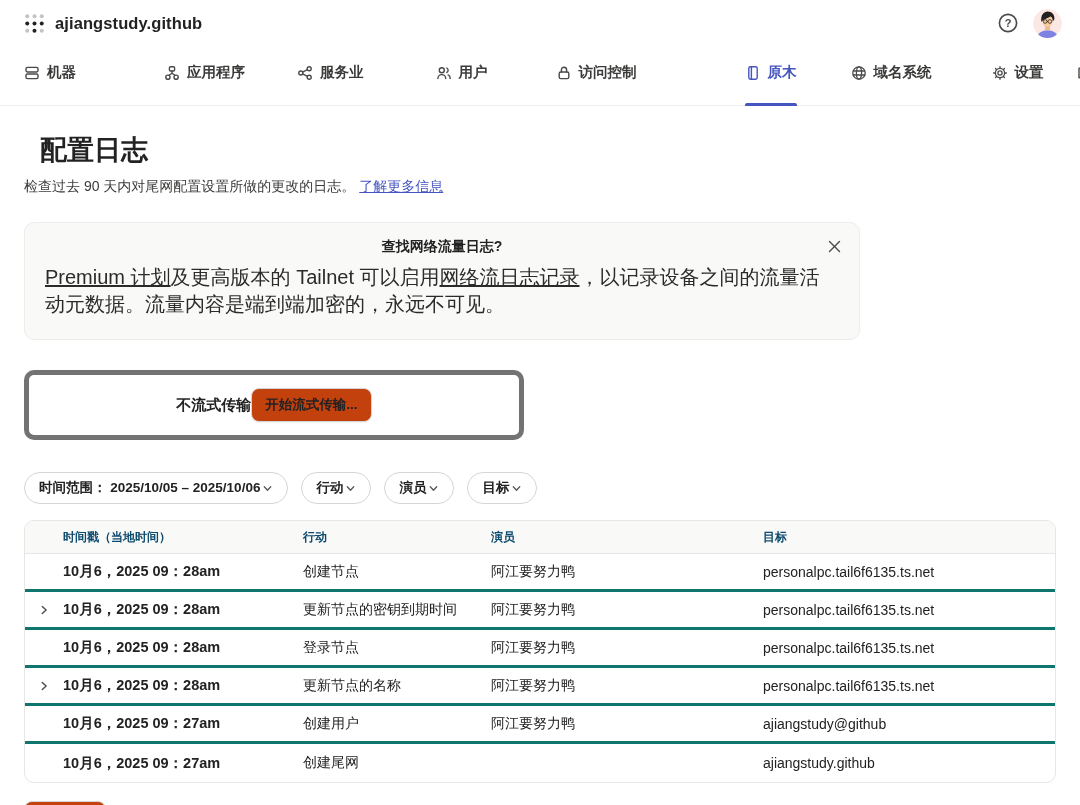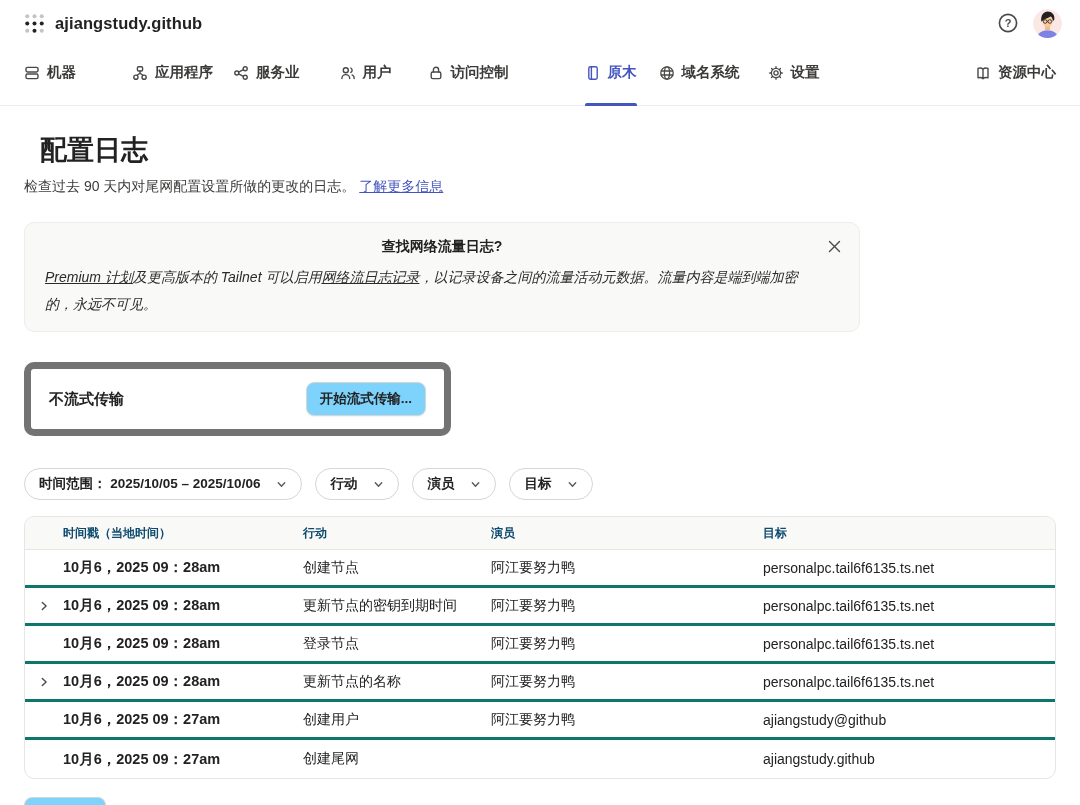--- a/index.html
+++ b/index.html
@@ -14,21 +14,21 @@
 
   
   .topbar { height:40px; display:flex; align-items:center; justify-content:space-between; padding:6px 18px 0 24px; }
   .brand { display:flex; align-items:center; gap:10px; cursor:pointer; }
   .brand-name { font-size:16.5px; font-weight:700; letter-spacing:.1px; }
   .topbar-right { display:flex; align-items:center; gap:14px; }
   .help-btn { background:none; border:none; padding:0; cursor:pointer; }
   .avatar { width:29px; height:29px; border-radius:50%; overflow:hidden; cursor:pointer; }
 
   
-  .mainnav { display:flex; align-items:stretch; height:66px; padding:0 24px; border-bottom:1px solid #eeedec; }
+  .mainnav { display:flex; align-items:stretch; height:66px; padding:0 24px; border-bottom:1px solid #eeedec;gap:32px; }
   .nav-item { display:flex; align-items:center; gap:7px; font-size:14.5px; font-weight:600;
     color:#3c3b3a; cursor:pointer; position:relative; white-space:nowrap; }
   .nav-item .icn { color:#4a4948; }
   .nav-item.active { color:#4455bf; }
   .nav-item.active .icn { color:#4455bf; }
   .nav-item.active::after { content:""; position:absolute; left:0; right:0; bottom:-1px; height:3px;
     background:#4455bf; border-radius:2px 2px 0 0; }
   .m1{margin-left:56px}.m2{margin-left:20px}.m3{margin-left:40px}.m4{margin-left:36px}
   .m5{margin-left:76px}.m6{margin-left:22px}.m7{margin-left:28px}.mr{margin-left:auto}
 
@@ -36,34 +36,34 @@
   main { padding:0 24px; }
   h1 { font-size:27px; font-weight:700; margin:26px 16px 10px; }
   .page-desc { margin:0; font-size:14px; color:#3c3b3a; }
   .page-desc a { color:#4455bf; text-decoration:underline; cursor:pointer; }
 
   
   .banner { position:relative; margin-top:26px; width:836px; background:#f9f9f8;
     border:1px solid #eeedec; border-radius:10px; padding:15px 20px 13px; }
   .banner-title { margin:0; font-size:14px; font-weight:700;text-align:center; }
   .banner-close { position:absolute; top:13px; right:14px; background:none; border:none; padding:4px; cursor:pointer; color:#4a4948; }
-  .banner-body { margin:8px 0 0; font-size:14px; line-height:27px; color:#2c2b2a; max-width:780px;font-style:italic; }
+  .banner-body { margin:8px 0 8px; font-size:20px; line-height:27px; color:#2c2b2a; max-width:780px; }
   .banner-body a { color:inherit; text-decoration:underline; cursor:pointer; }
 
   
-  .stream-card { margin-top:30px; width:427px; border:7px solid #737373; border-radius:10px;
-    padding:13px 18px; display:flex; align-items:center; justify-content:space-between; }
+  .stream-card { margin-top:30px; width:500px; border:5px solid #737373; border-radius:10px;
+    padding:13px 18px; display:flex; align-items:center; justify-content:center; }
   .stream-status { font-size:15px; font-weight:700; }
-  .btn { background:#7dd3fc; border:1px solid #d8d6d4; border-radius:8px; padding:7px 13px;
+  .btn { background:#c2410c; border:1px solid #d8d6d4; border-radius:8px; padding:7px 13px;
     font-size:13.5px; font-weight:600; color:#232222; cursor:pointer;
     box-shadow:0 1px 1.5px rgba(0,0,0,.05); font-family:inherit; }
 
   
   .filters { margin-top:32px; display:flex; gap:13px; }
-  .pill { display:flex; align-items:center; gap:16px; background:#fff; border:1px solid #d8d6d4;
+  .pill { display:flex; align-items:center; gap:2px; background:#fff; border:1px solid #d8d6d4;
     border-radius:999px; padding:6px 14px; font-size:13.5px; font-weight:600; color:#232222;
     cursor:pointer; font-family:inherit; }
   .pill .chev { color:#5a5856; }
 
   
   .logtable { margin-top:16px; border:1px solid #e7e6e4; border-radius:10px; overflow:hidden; }
   .thead, .trow { display:grid; grid-template-columns:38px 240px 188px 272px 1fr; align-items:center; }
   .thead { height:33px; background:#f9f9f8; border-bottom:1px solid #e7e6e4;
     font-size:12px; font-weight:700; color:#0c4a6e; }
   .trow { height:38px; border-bottom:3px solid #0f766e; font-size:14px; cursor:default; }

